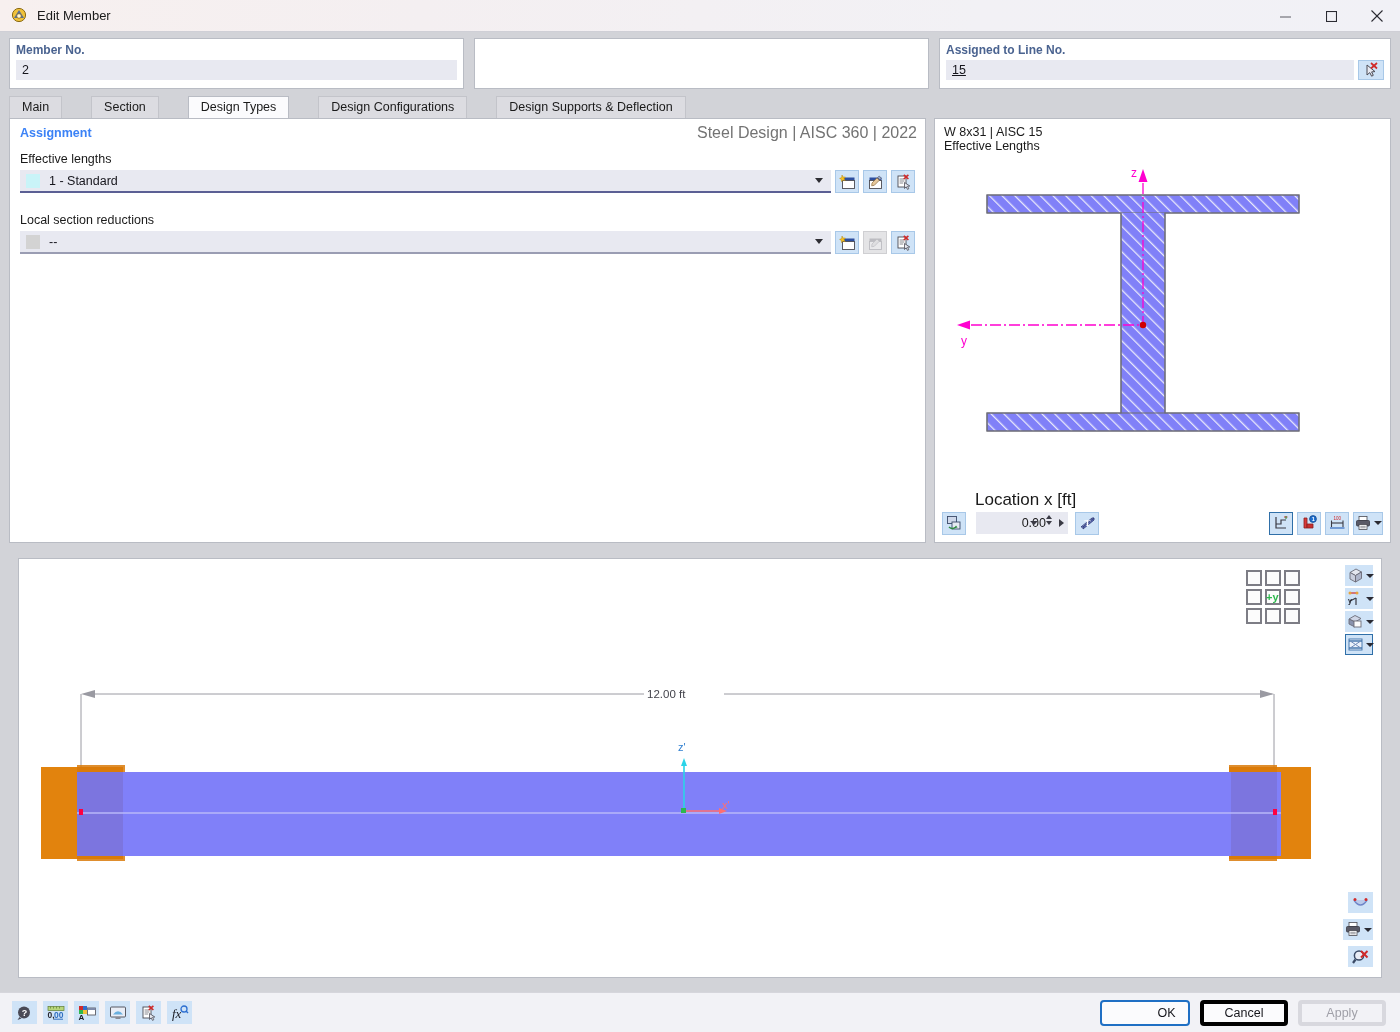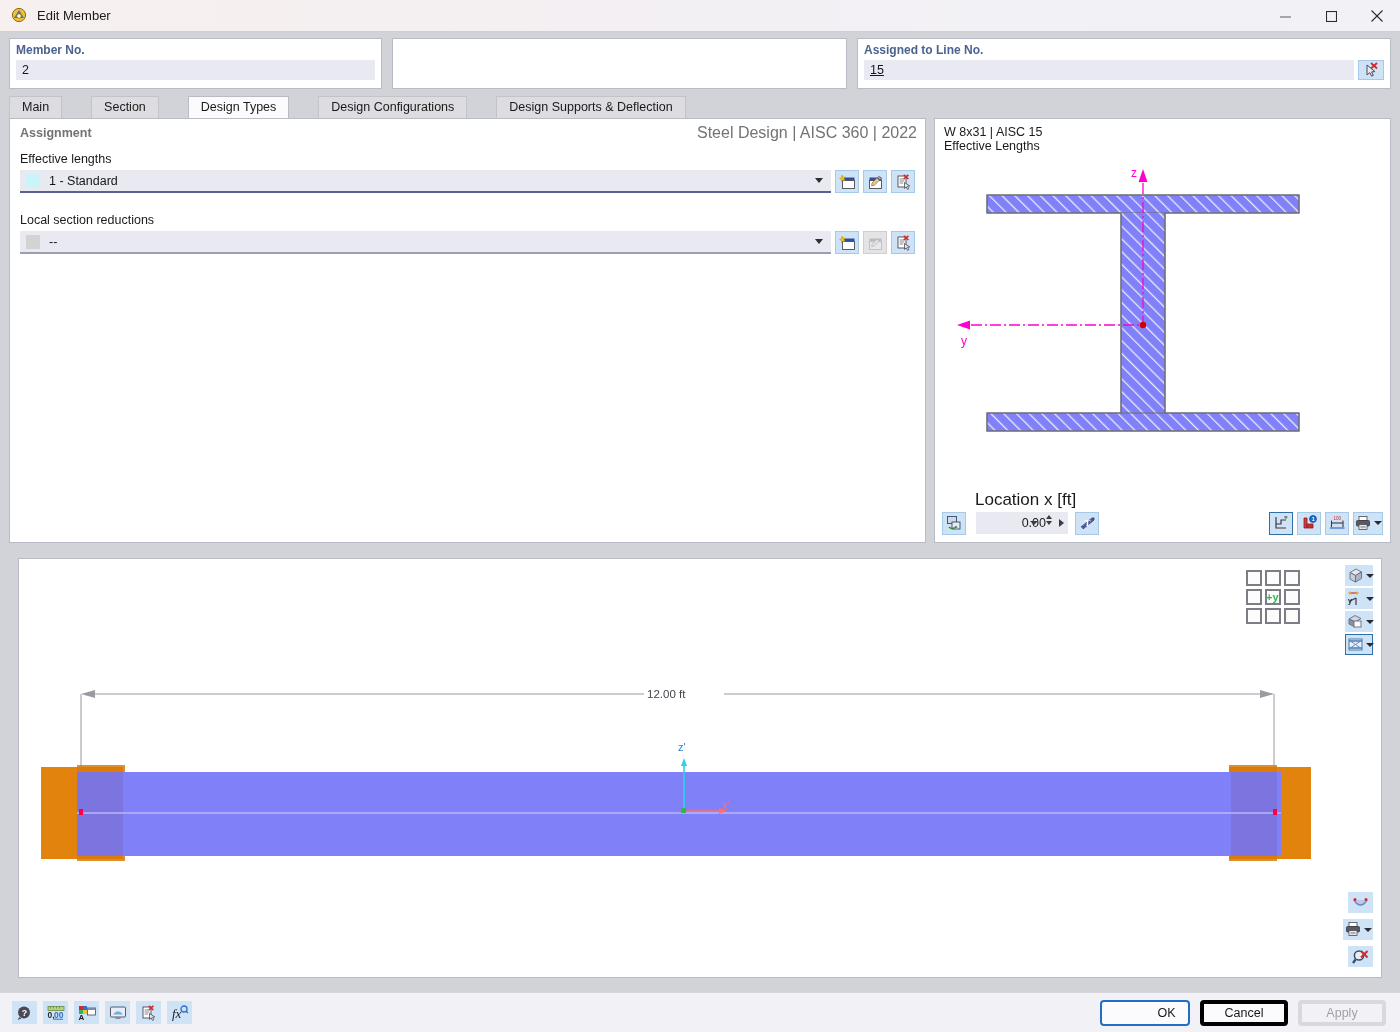--- a/index.html
+++ b/index.html
@@ -33,21 +33,21 @@
     background:#ffffff; border:1px solid #b9bcc4;
     padding:4px 6px 5px 6px; position:relative;
   }
   .fieldbox .fb-label {
     color:#4a6390; font-weight:bold; font-size:12px; margin-bottom:3px; display:block;
   }
   .fb-input {
     background:#e8e9f1; border:none; height:20px; line-height:20px;
     padding:0 6px; font-size:12.5px; color:#15151c; display:block; width:100%;
   }
-  .fieldbox.member { width:373px; }
+  .fieldbox.member { width:455px; }
   .fieldbox.blank { width:455px; }
   .fieldbox.line { flex:1; }
   .fieldbox.line .fb-inner { display:flex; gap:4px; align-items:stretch; }
   .fieldbox.line .fb-input { flex:1;text-decoration:underline; }
   .pickbtn {
     width:26px; background:#cfe3f7; border:1px solid #a8c8e8;
     display:flex; align-items:center; justify-content:center; position:relative;
   }
 
   
@@ -66,21 +66,21 @@
   .panel-left {
     width:917px; background:#ffffff; border:1px solid #b9bcc4; position:relative;
   }
   .panel-right {
     flex:1; background:#ffffff; border:1px solid #b9bcc4; position:relative;
   }
   .assign-hdr {
     display:flex; justify-content:space-between; align-items:center;
     padding:5px 8px 2px 10px;
   }
-  .assign-hdr .a-title { color:#737373; font-weight:bold; font-size:12.5px; }
+  .assign-hdr .a-title { color:#3b82f6; font-weight:bold; font-size:12.5px; }
   .assign-hdr .a-std { color:#737373; font-weight:normal; font-size:16px; }
 
   .grp { padding:3px 10px 0 10px; }
   .grp-label { font-size:12.5px; margin:5px 0 4px 0; color:#1a1a1a; }
   .combo-row { display:flex; gap:4px; align-items:center; }
   .combo {
     flex:1; height:23px; background:#e8e9f1; border:none; border-bottom:2px solid #5b5f94;
     display:flex; align-items:center; padding:0 6px; position:relative;
   }
   .combo.disabled { border-bottom:2px solid #9a9db3; }

